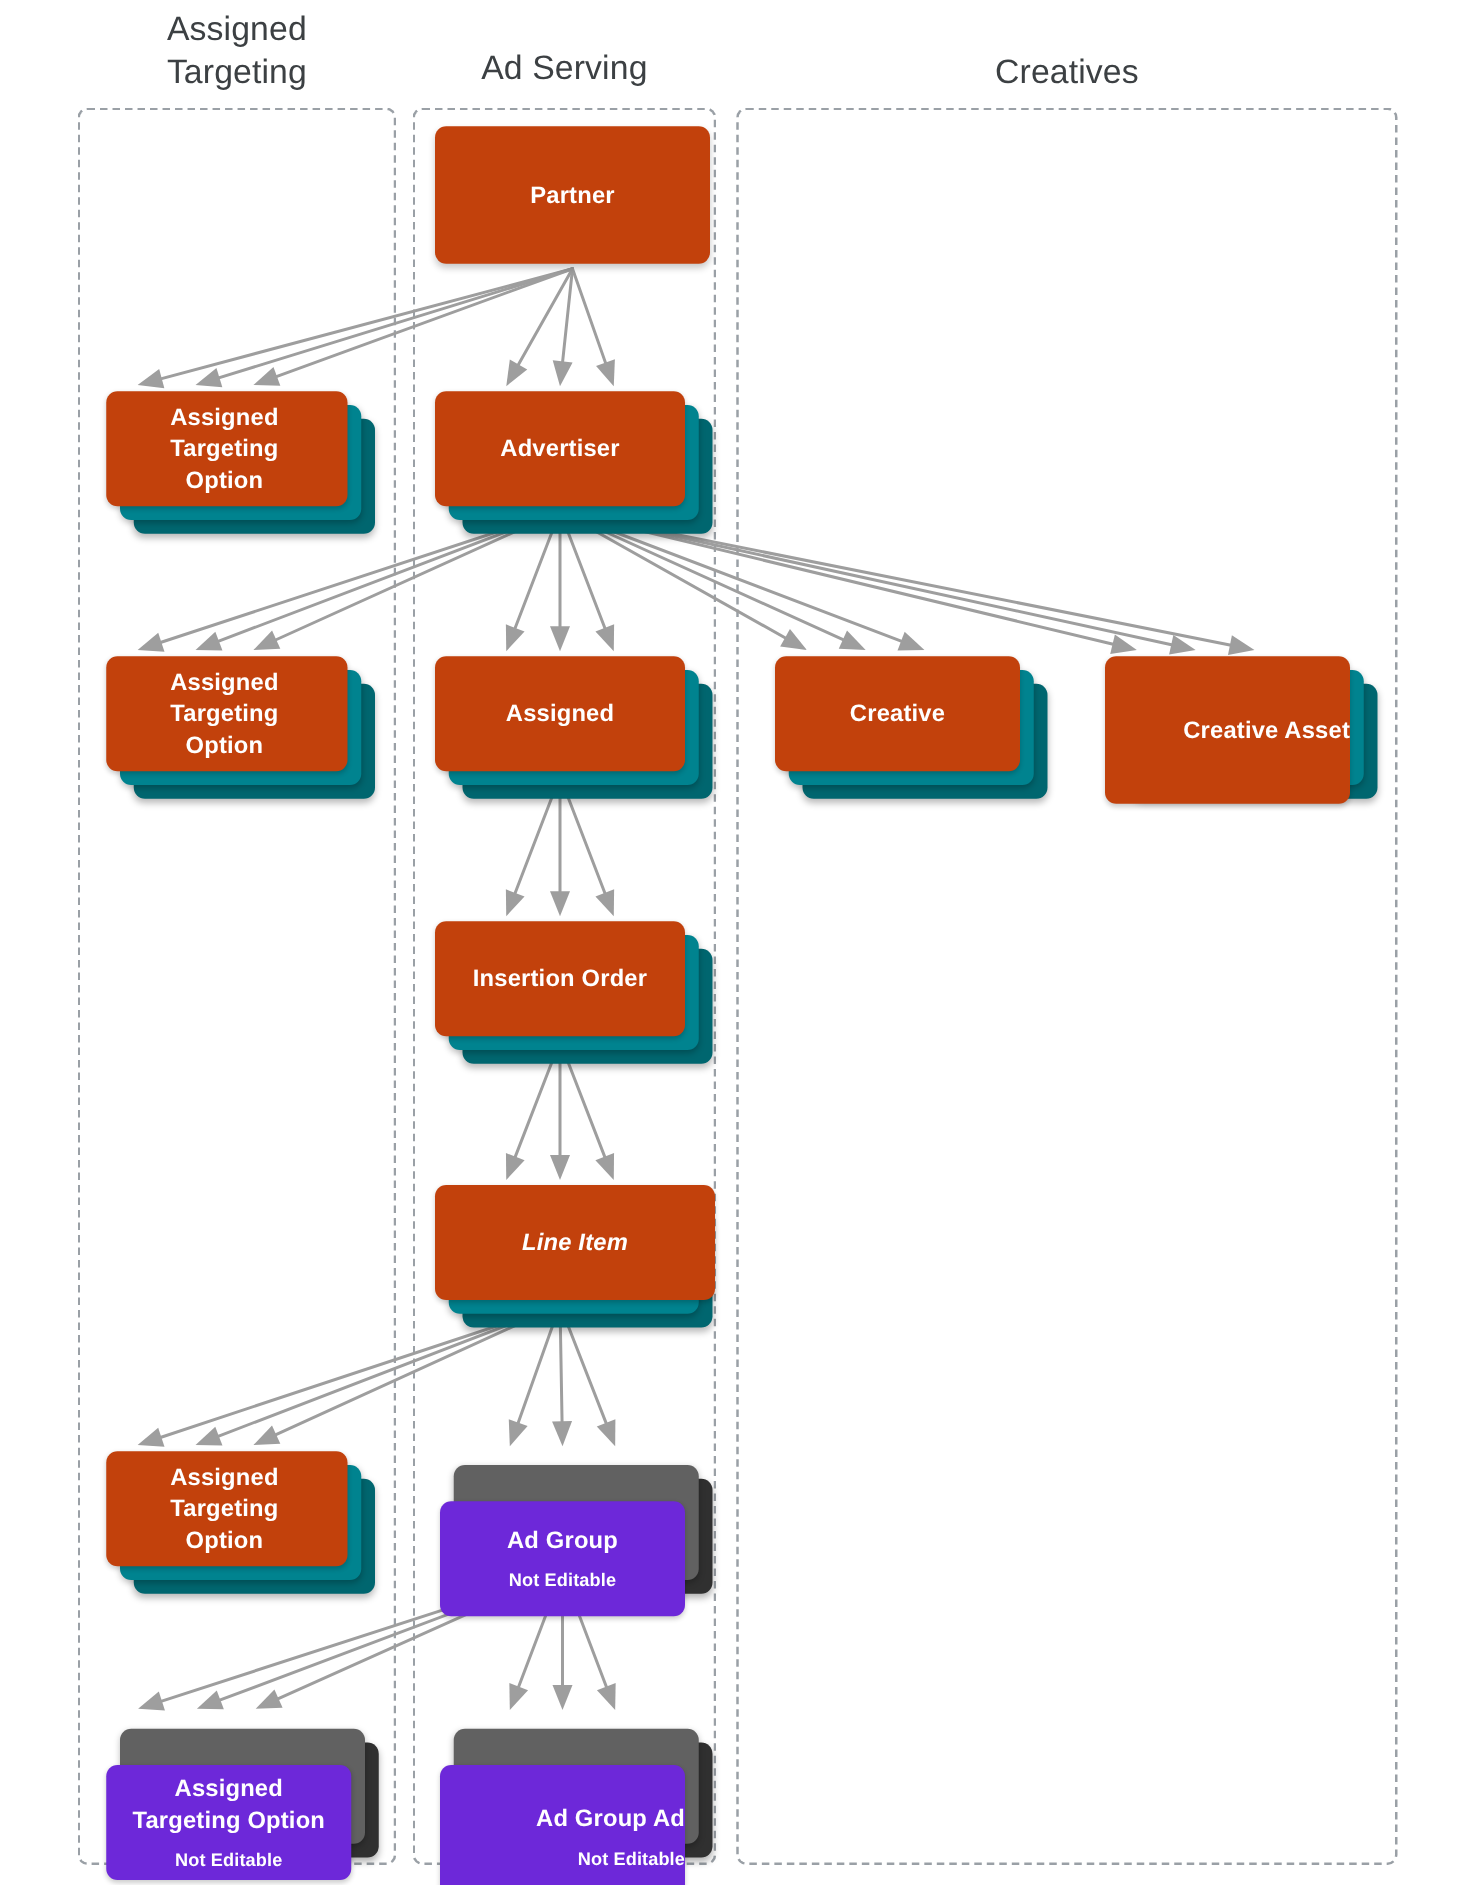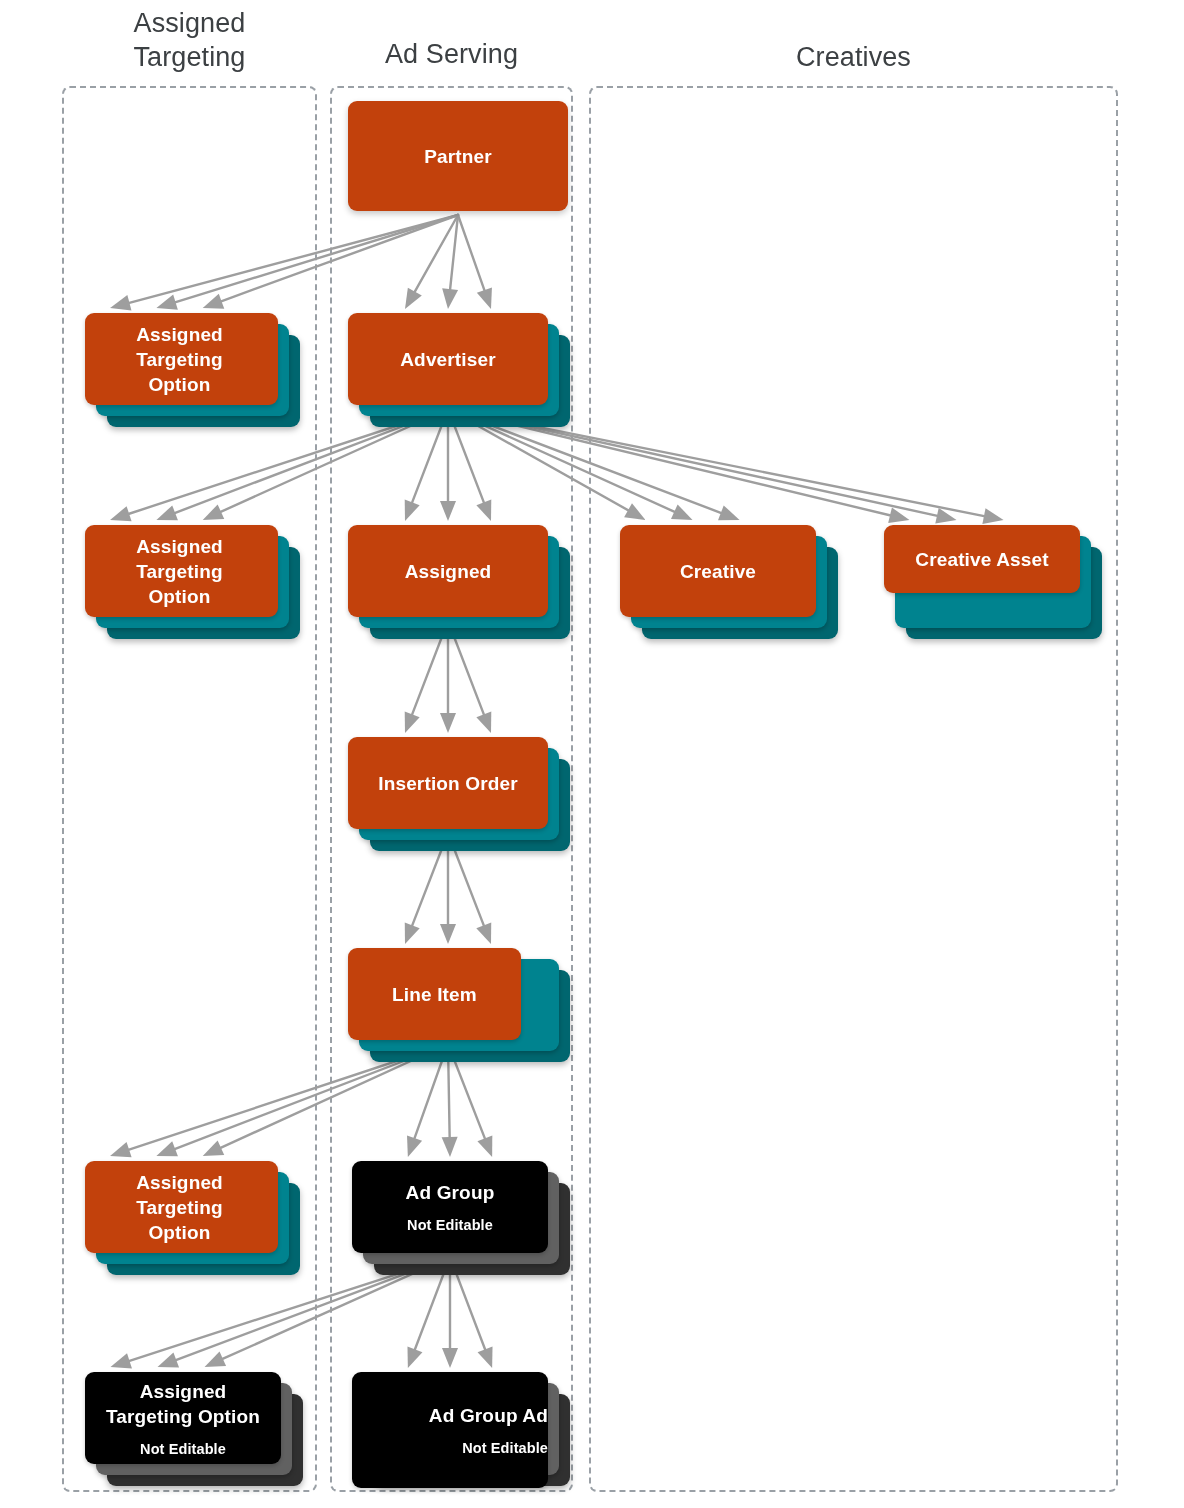--- a/index.html
+++ b/index.html
@@ -69,21 +69,21 @@
     flex-direction: column;
     align-items: center;
     justify-content: center;
     text-align: center;
     color: #ffffff;
   }
   .node.cyan .card.l1 { background: #c2410c; box-shadow: 0 2px 4px rgba(0,0,0,0.20); }
   .node.cyan .card.l2 { background: #00838f; box-shadow: 0 2px 5px rgba(0,0,0,0.25); }
   .node.cyan .card.l3 { background: #00666f; box-shadow: 0 3px 6px rgba(0,0,0,0.28); }
 
-  .node.gray .card.l1 { background: #000000; box-shadow: 0 2px 4px rgba(0,0,0,0.20); }
+  .node.gray .card.l1 { background: #6d28d9; box-shadow: 0 2px 4px rgba(0,0,0,0.20); margin-top: 40px; }
   .node.gray .card.l2 { background: #616161; box-shadow: 0 2px 5px rgba(0,0,0,0.25); }
   .node.gray .card.l3 { background: #303030; box-shadow: 0 3px 6px rgba(0,0,0,0.30); }
 
   .node-title {
     font-size: 19px;
     font-weight: bold;
     line-height: 25px;
     letter-spacing: 0.15px;
     white-space: pre-line;
   }
@@ -223,35 +223,35 @@
       <div class="node cyan" style="left: 620px; top: 525px; width: 178px; height: 116px;">
         <div class="card l3" style="width: 196px; height: 92px; transform: translate(22px, 22px);"></div>
         <div class="card l2" style="width: 196px; height: 92px; transform: translate(11px, 11px);"></div>
         <div class="card l1" style="width: 196px; height: 92px; color: rgb(255, 255, 255);">
           <div class="node-title">Creative</div>
         </div>
       </div>
       <div class="node cyan" style="left: 884px; top: 525px; width: 220px; height: 116px;">
         <div class="card l3" style="width: 196px; height: 92px; transform: translate(22px, 22px);"></div>
         <div class="card l2" style="width: 196px; height: 92px; transform: translate(11px, 11px);"></div>
-        <div class="card l1" style="width: 196px; height: 68px; color: rgb(255, 255, 255);">
+        <div class="card l1" style="width: 196px; height: 118px; color: rgb(255, 255, 255); align-items: flex-end;">
           <div class="node-title">Creative Asset</div>
         </div>
       </div>
       <div class="node cyan" style="left: 348px; top: 737px; width: 224px; height: 116px;">
         <div class="card l3" style="width: 200px; height: 92px; transform: translate(22px, 22px);"></div>
         <div class="card l2" style="width: 200px; height: 92px; transform: translate(11px, 11px);"></div>
         <div class="card l1" style="width: 200px; height: 92px; color: rgb(255, 255, 255);">
           <div class="node-title">Insertion Order</div>
         </div>
       </div>
       <div class="node cyan" style="left: 348px; top: 948px; width: 224px; height: 116px;">
         <div class="card l3" style="width: 200px; height: 92px; transform: translate(22px, 22px);"></div>
         <div class="card l2" style="width: 200px; height: 92px; transform: translate(11px, 11px);"></div>
-        <div class="card l1" style="width: 173px; height: 92px; color: rgb(255, 255, 255);">
+        <div class="card l1" style="width: 224px; height: 92px; color: rgb(255, 255, 255); font-style: italic;">
           <div class="node-title">Line Item</div>
         </div>
       </div>
       <div class="node cyan" style="left: 85px; top: 1161px; width: 217px; height: 116px;">
         <div class="card l3" style="width: 193px; height: 92px; transform: translate(22px, 22px);"></div>
         <div class="card l2" style="width: 193px; height: 92px; transform: translate(11px, 11px);"></div>
         <div class="card l1" style="width: 193px; height: 92px; color: rgb(255, 255, 255);">
           <div class="node-title" style="margin-left: -4px;">Assigned
 Targeting
 Option</div>

